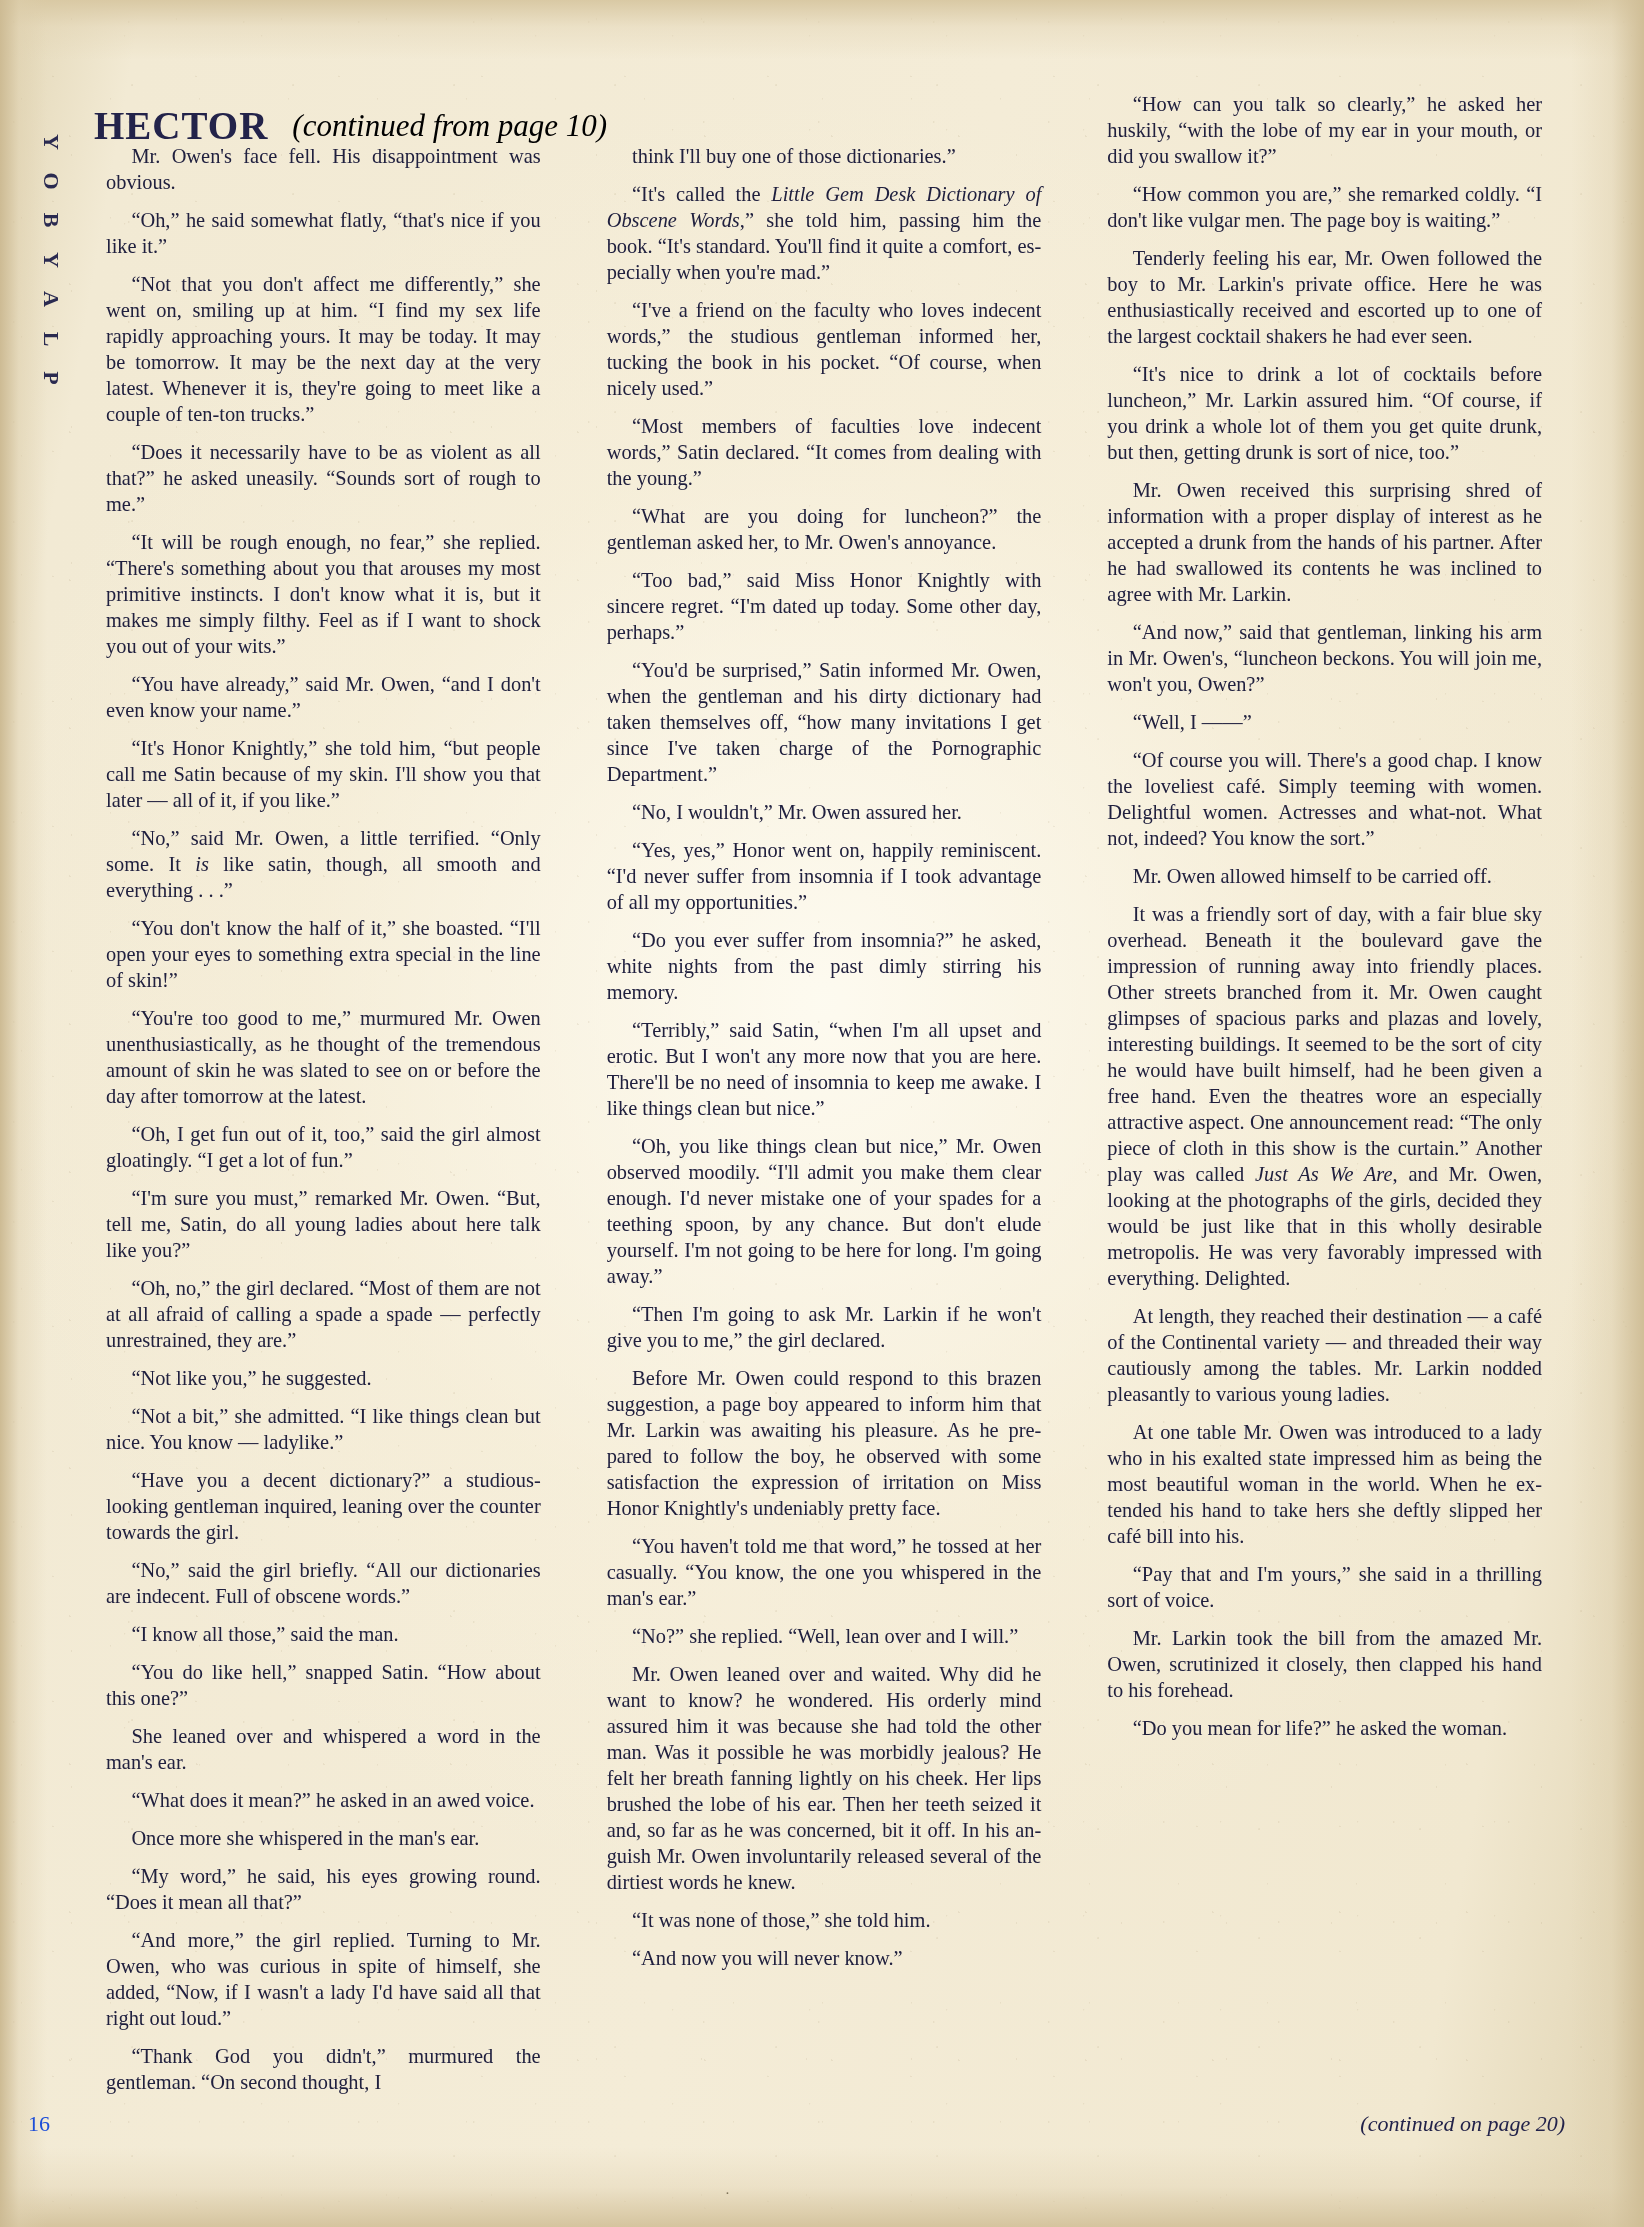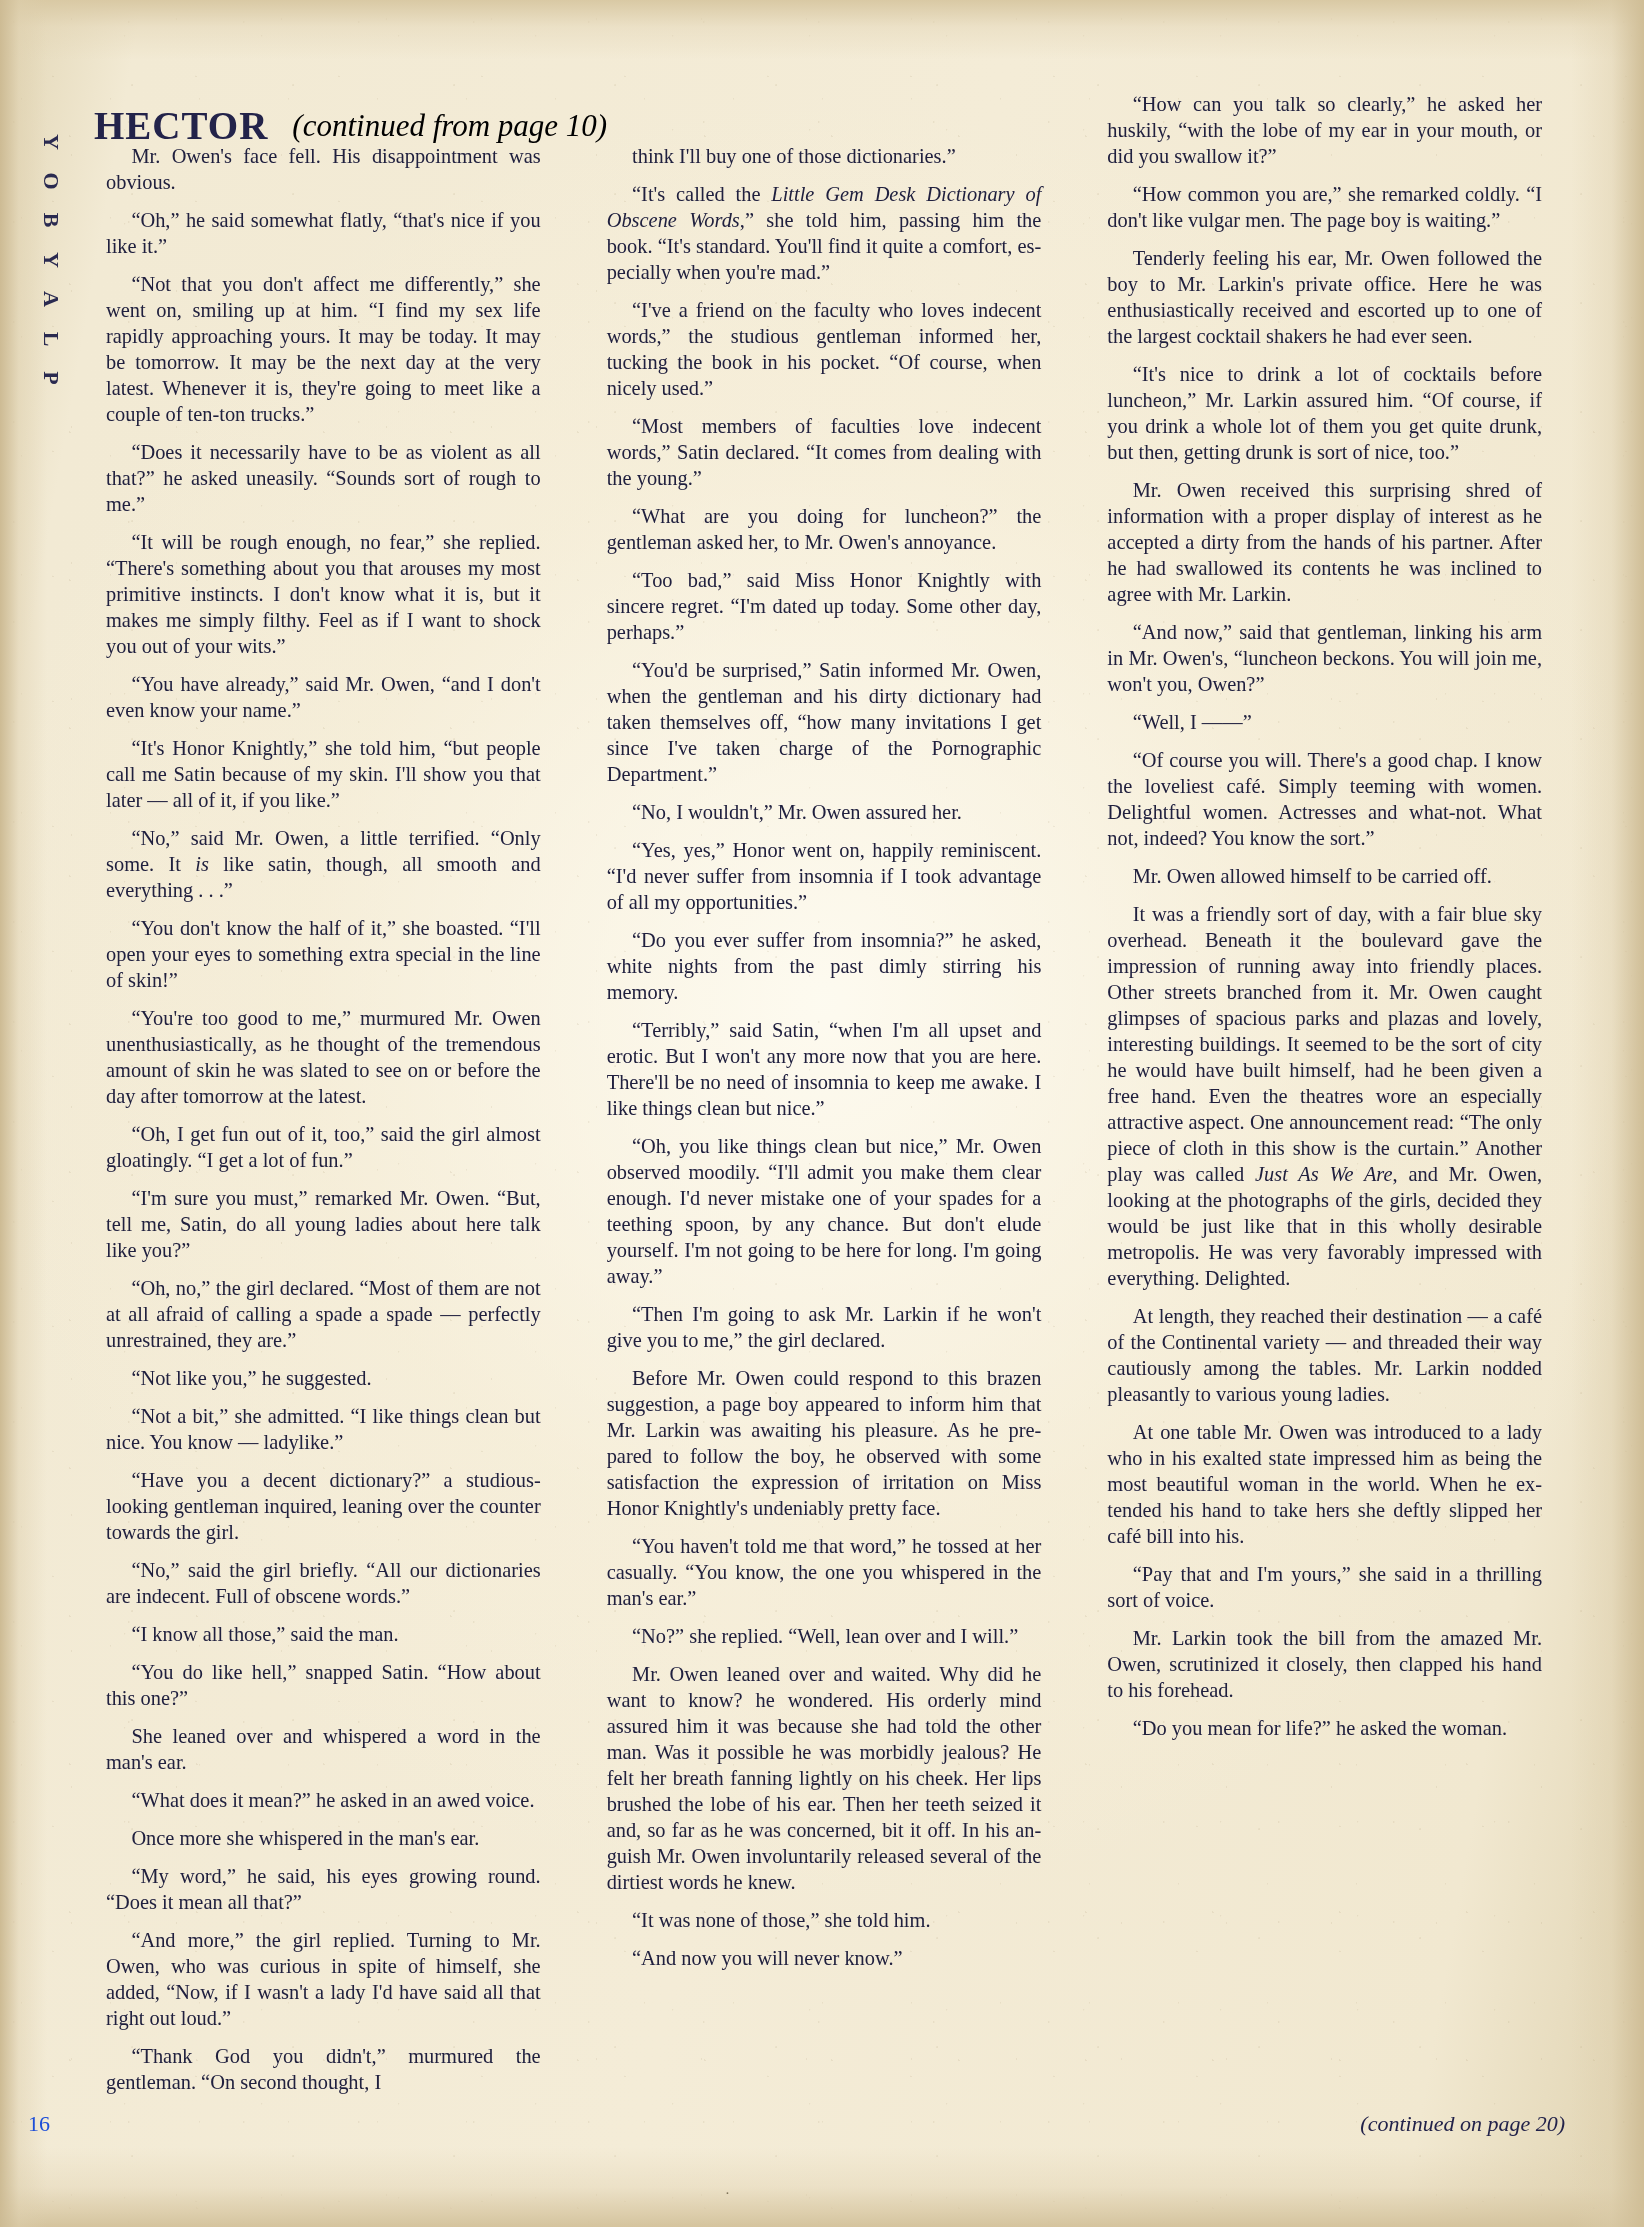--- a/index.html
+++ b/index.html
@@ -241,21 +241,21 @@
         <p>“No?” she replied. “Well, lean over and I will.”</p>
         <p>Mr. Owen leaned over and waited. Why did he want to know? he wondered. His orderly mind assured him it was be­cause she had told the other man. Was it possible he was morbidly jealous? He felt her breath fanning lightly on his cheek. Her lips brushed the lobe of his ear. Then her teeth seized it and, so far as he was concerned, bit it off. In his an­guish Mr. Owen involuntarily released several of the dirtiest words he knew.</p>
         <p>“It was none of those,” she told him.</p>
         <p>“And now you will never know.”</p>
       </div>
       <div class="col col3">
         <p>“How can you talk so clearly,” he asked her huskily, “with the lobe of my ear in your mouth, or did you swallow it?”</p>
         <p>“How common you are,” she re­marked coldly. “I don't like vulgar men. The page boy is waiting.”</p>
         <p>Tenderly feeling his ear, Mr. Owen followed the boy to Mr. Larkin's private office. Here he was enthusiastically re­ceived and escorted up to one of the largest cocktail shakers he had ever seen.</p>
         <p>“It's nice to drink a lot of cocktails before luncheon,” Mr. Larkin assured him. “Of course, if you drink a whole lot of them you get quite drunk, but then, getting drunk is sort of nice, too.”</p>
-        <p>Mr. Owen received this surprising shred of information with a proper dis­play of interest as he accepted a dirty from the hands of his partner. After he had swallowed its contents he was in­clined to agree with Mr. Larkin.</p>
+        <p>Mr. Owen received this surprising shred of information with a proper dis­play of interest as he accepted a drunk from the hands of his partner. After he had swallowed its contents he was in­clined to agree with Mr. Larkin.</p>
         <p>“And now,” said that gentleman, link­ing his arm in Mr. Owen's, “luncheon beckons. You will join me, won't you, Owen?”</p>
         <p>“Well, I ——”</p>
         <p>“Of course you will. There's a good chap. I know the loveliest café. Simply teeming with women. Delightful women. Actresses and what-not. What not, in­deed? You know the sort.”</p>
         <p>Mr. Owen allowed himself to be car­ried off.</p>
         <p>It was a friendly sort of day, with a fair blue sky overhead. Beneath it the boulevard gave the impression of run­ning away into friendly places. Other streets branched from it. Mr. Owen caught glimpses of spacious parks and plazas and lovely, interesting buildings. It seemed to be the sort of city he would have built himself, had he been given a free hand. Even the theatres wore an especially attractive aspect. One an­nouncement read: “The only piece of cloth in this show is the curtain.” An­other play was called <i>Just As We Are</i>, and Mr. Owen, looking at the photo­graphs of the girls, decided they would be just like that in this wholly desirable metropolis. He was very favorably im­pressed with everything. Delighted.</p>
         <p>At length, they reached their destina­tion — a café of the Continental variety — and threaded their way cautiously among the tables. Mr. Larkin nodded pleasantly to various young ladies.</p>
         <p>At one table Mr. Owen was intro­duced to a lady who in his exalted state impressed him as being the most beauti­ful woman in the world. When he ex­tended his hand to take hers she deftly slipped her café bill into his.</p>
         <p>“Pay that and I'm yours,” she said in a thrilling sort of voice.</p>
         <p>Mr. Larkin took the bill from the amazed Mr. Owen, scrutinized it closely, then clapped his hand to his forehead.</p>
         <p>“Do you mean for life?” he asked the woman.</p>

